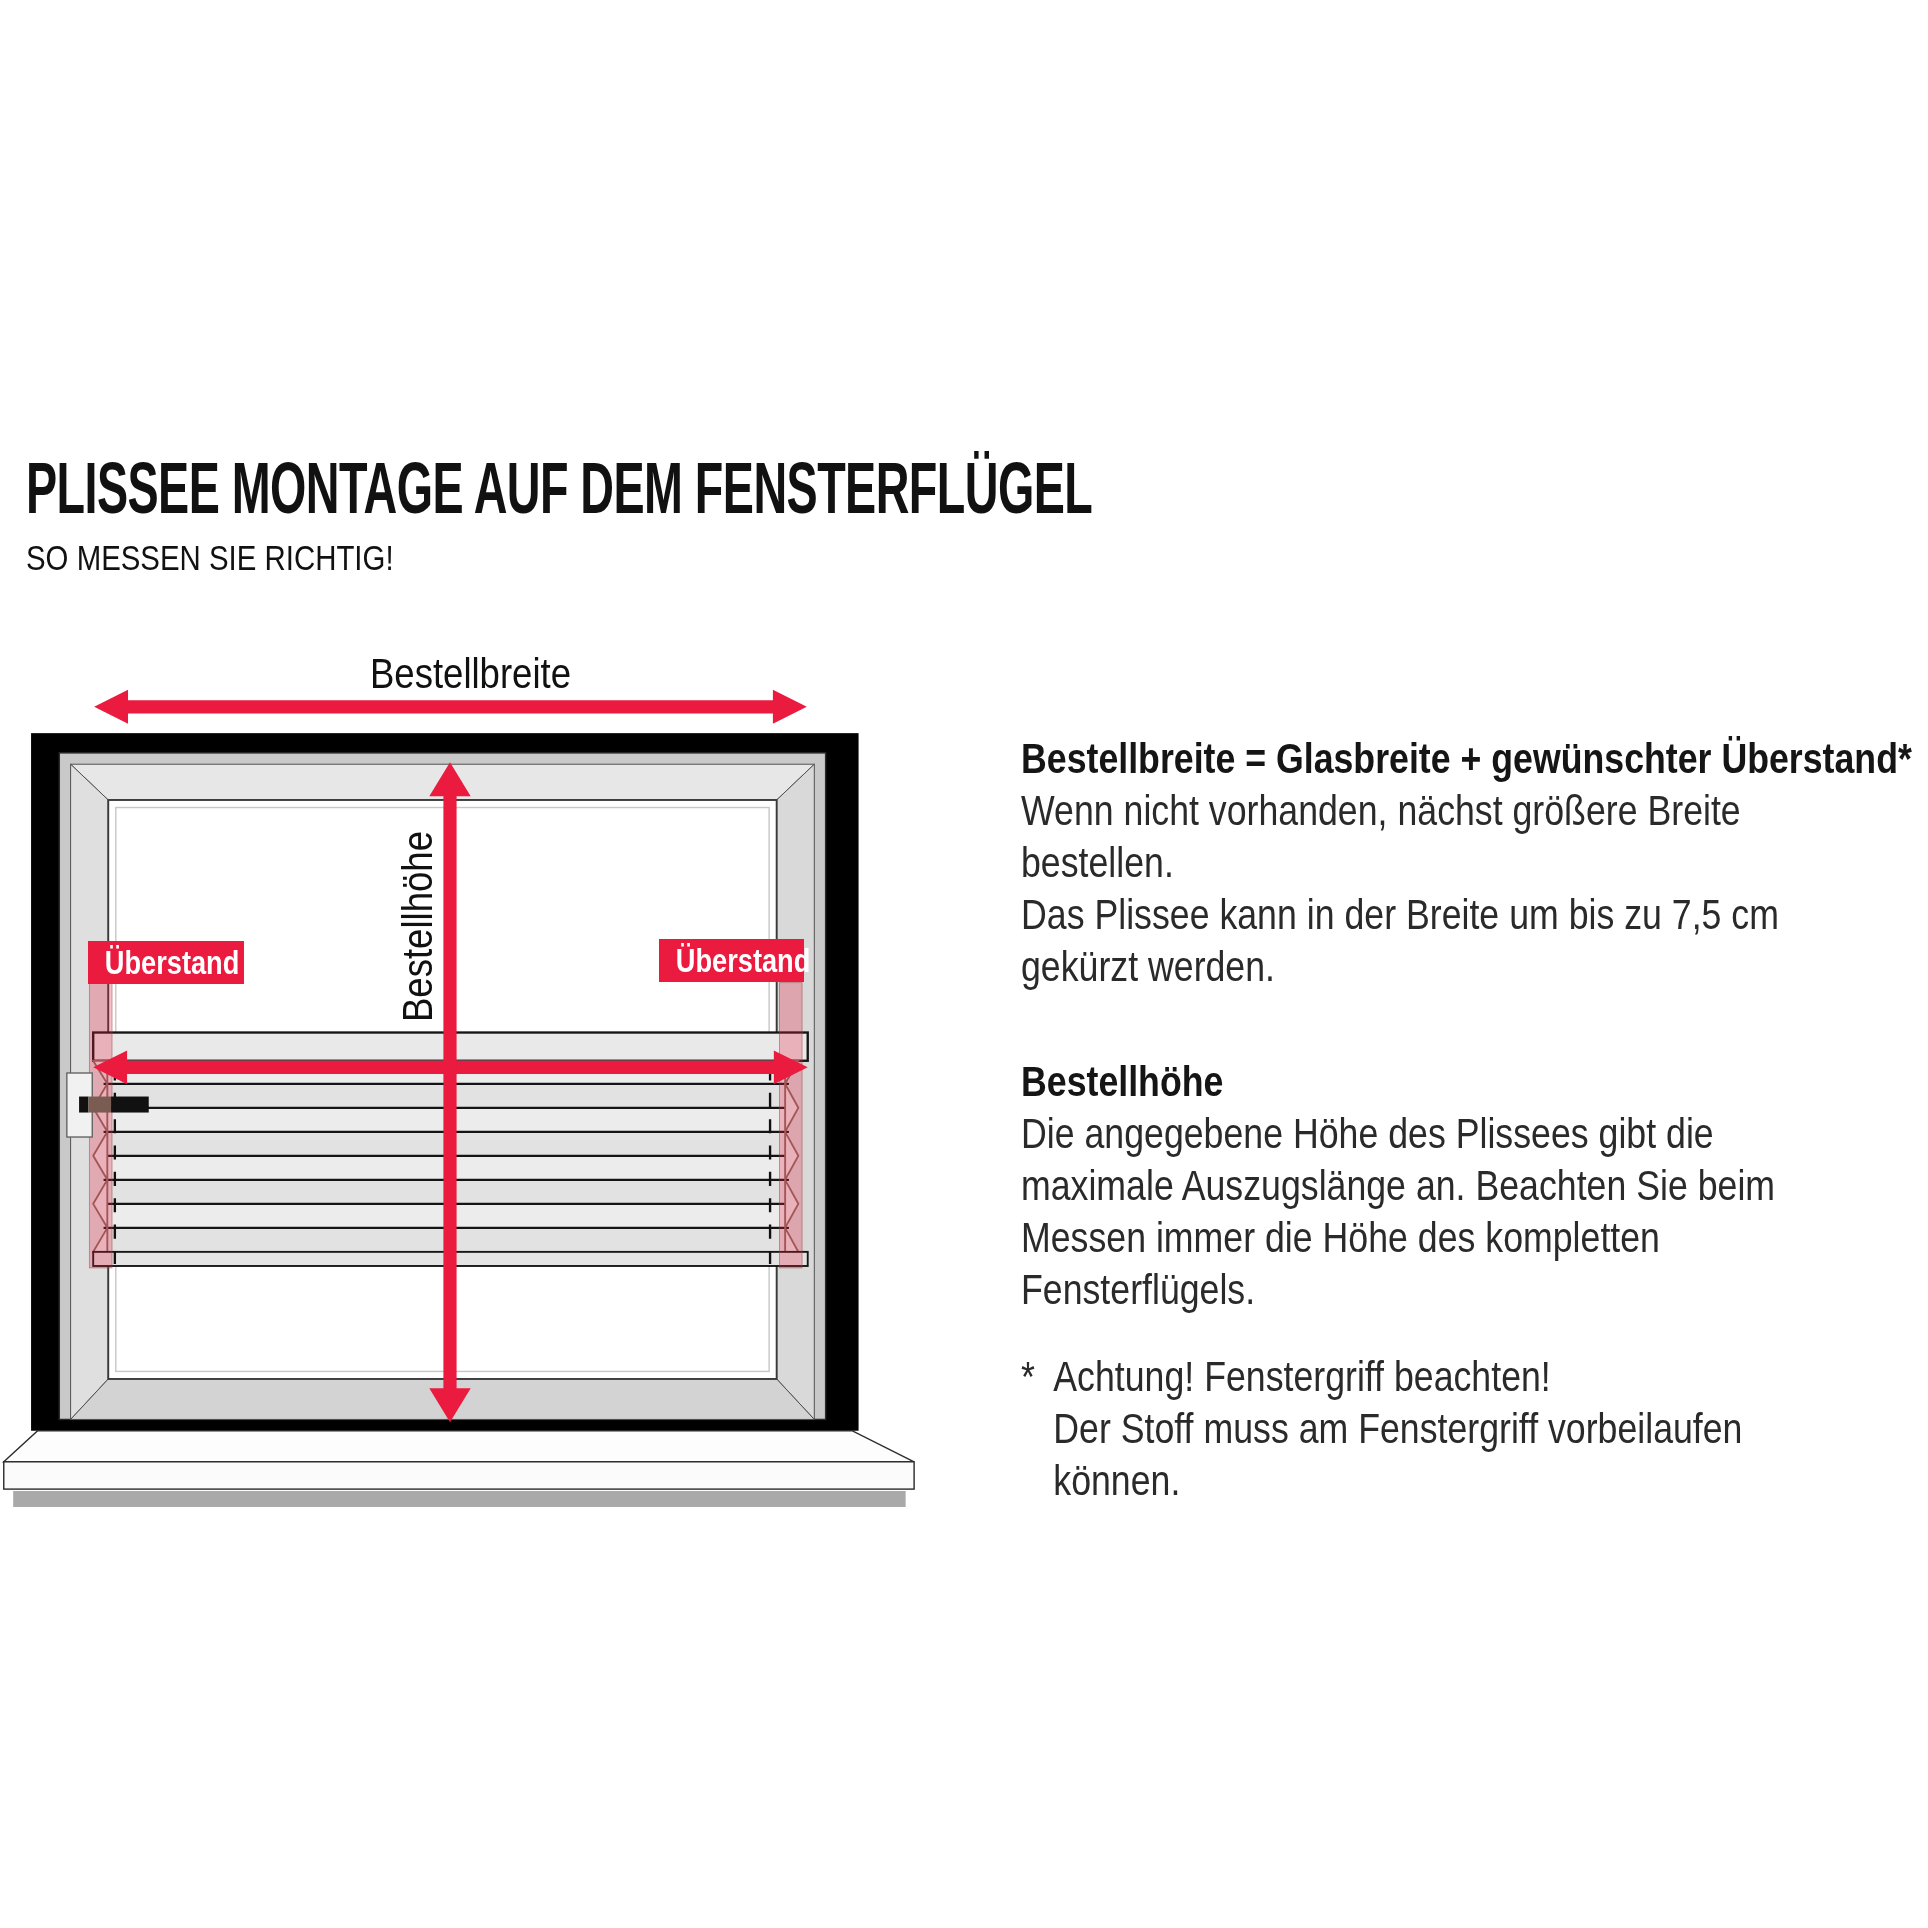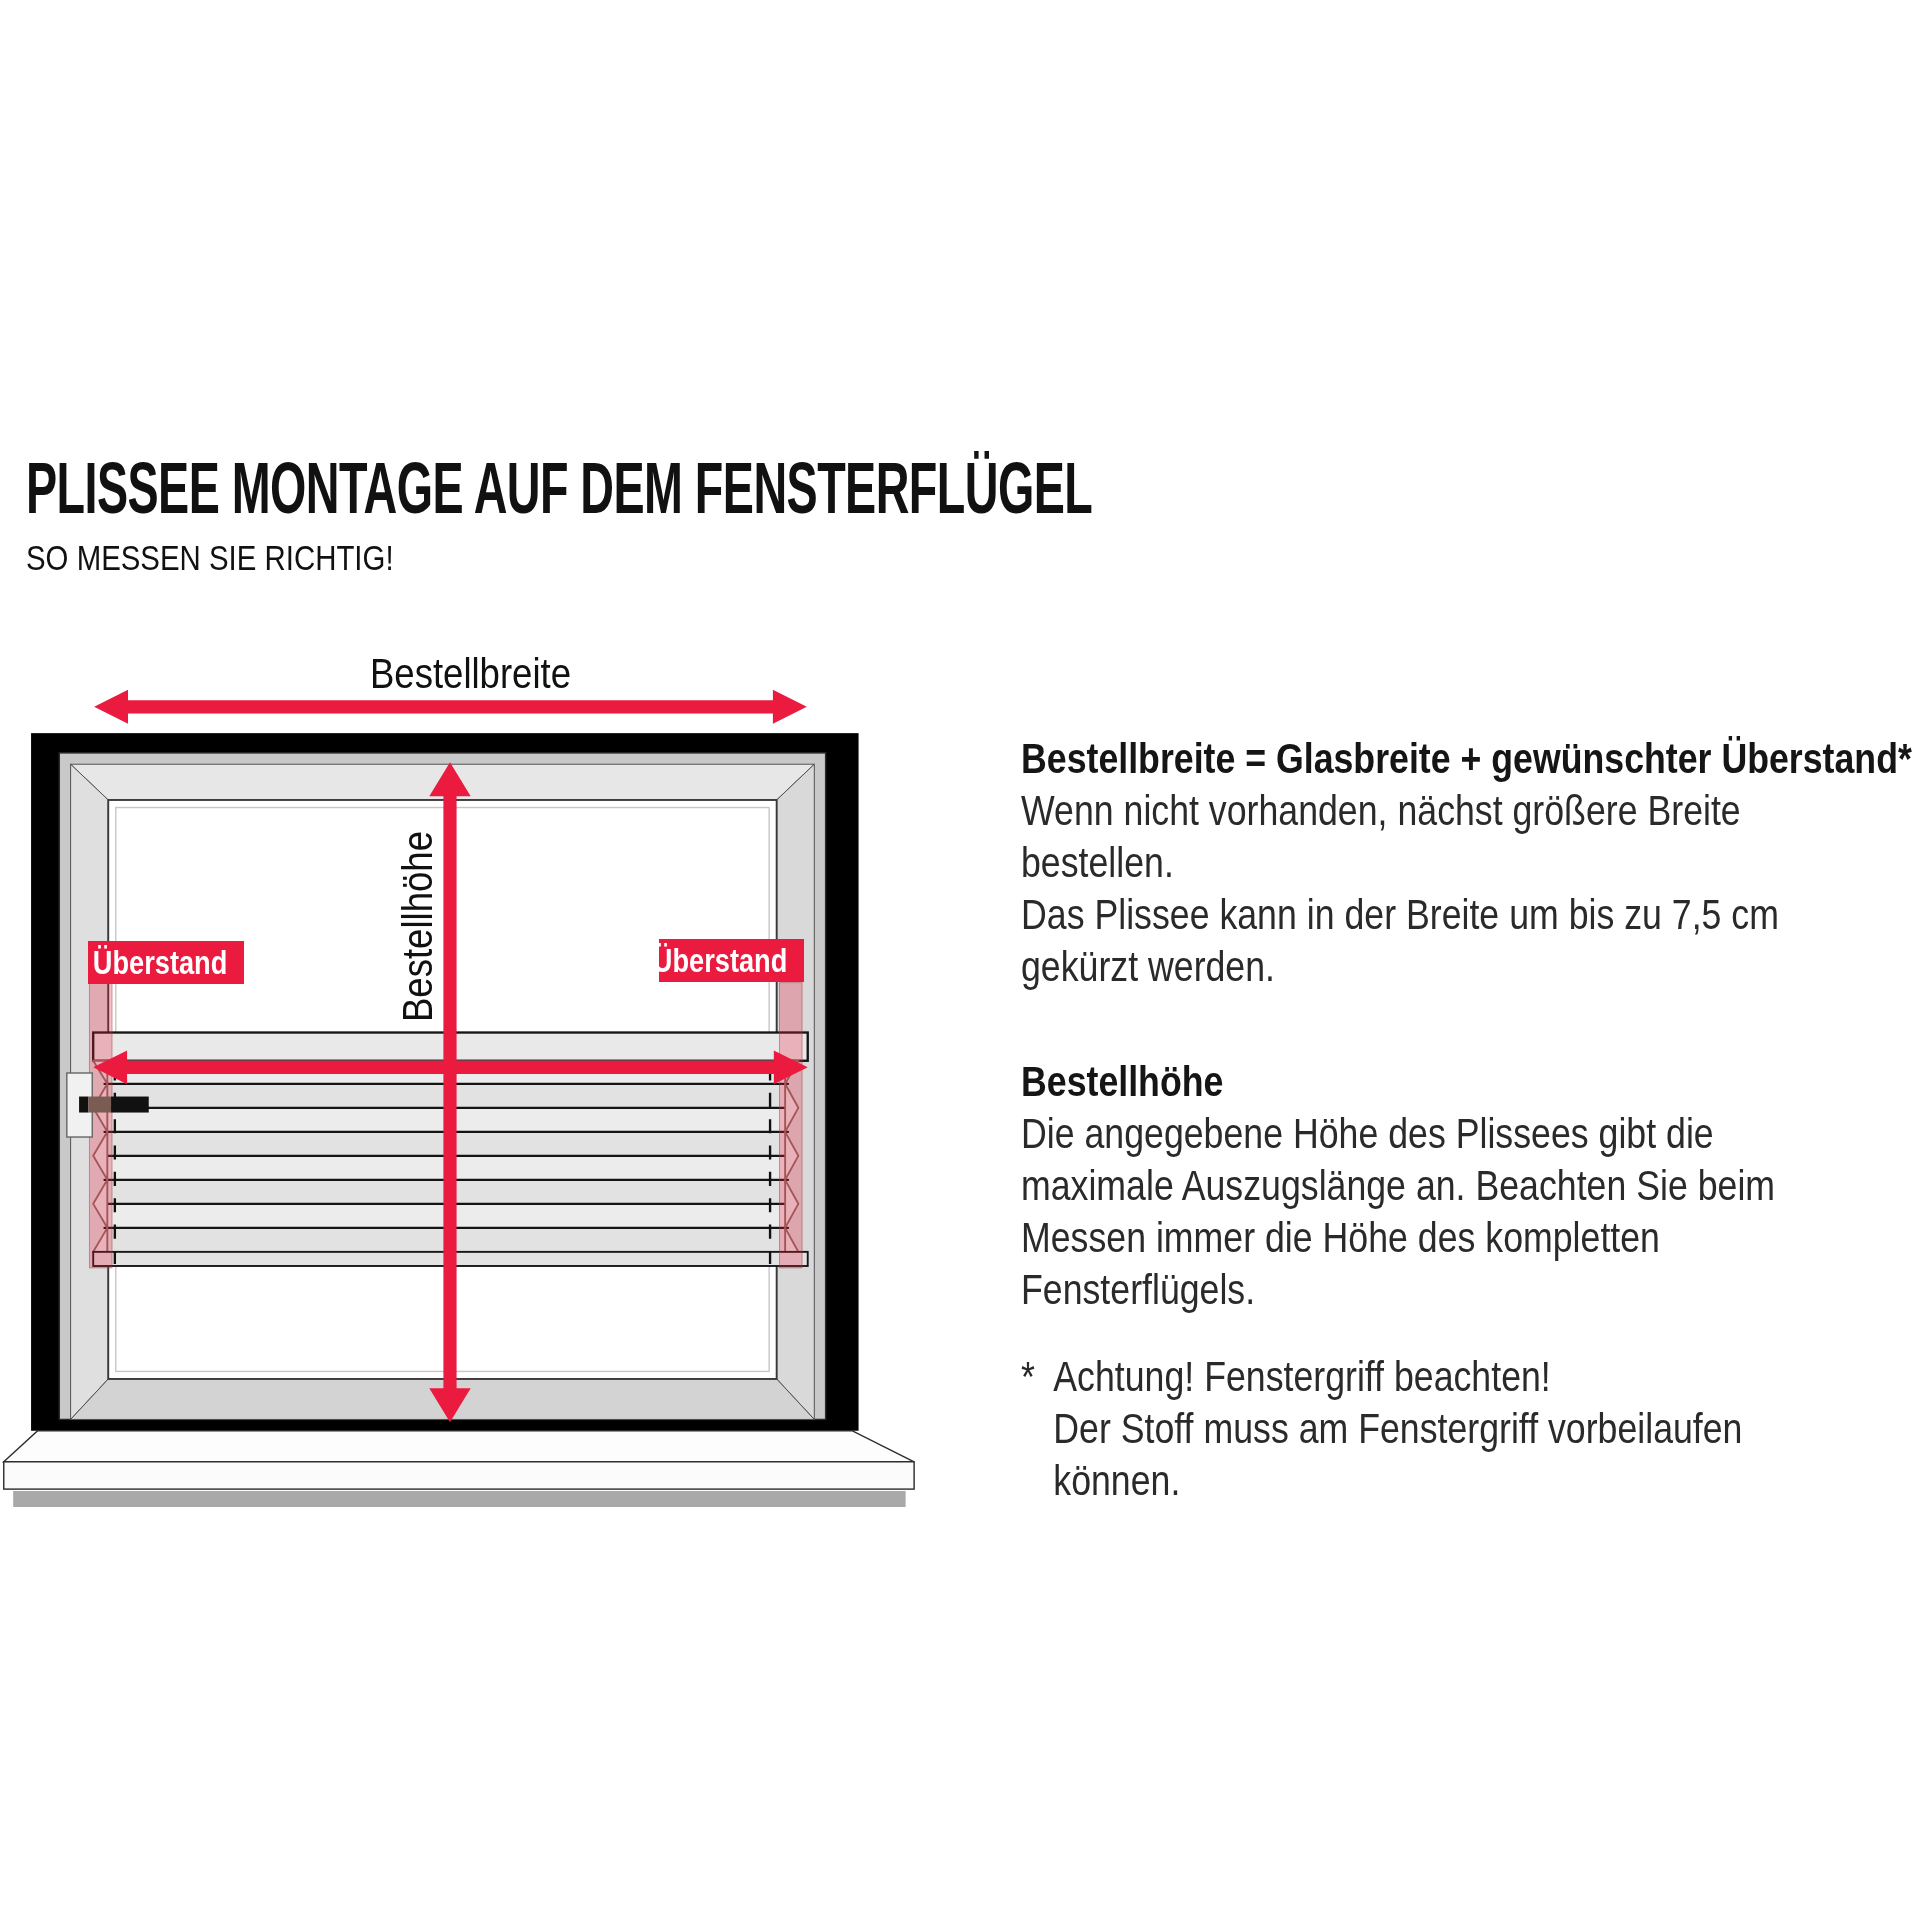--- a/index.html
+++ b/index.html
@@ -14,21 +14,21 @@
 
   
   .diagram-svg{position:absolute;left:0;top:621px;}
   .lbl-bestellbreite{position:absolute;left:282px;top:652px;width:377px;text-align:center;
          font-size:43px;line-height:1;color:#111;white-space:nowrap;
          transform:scaleX(0.85);transform-origin:center;}
   .lbl-bestellhoehe{position:absolute;left:295px;top:902px;width:245px;height:49px;
          display:flex;align-items:center;justify-content:center;font-size:43px;color:#111;
          white-space:nowrap;transform:rotate(-90deg) scaleX(0.85);}
   .overhang{position:absolute;background:#ea1b3f;color:#fff;font-weight:bold;font-size:34px;
-         height:43px;display:flex;align-items:center;justify-content:flex-end;}
+         height:43px;display:flex;align-items:center;justify-content:flex-start;}
   .overhang span{transform:scaleX(0.8);white-space:nowrap;}
   .overhang.left{left:88px;top:941px;width:156px;}
   .overhang.right{left:659px;top:939px;width:145px;}
 
   
   .info{position:absolute;left:1021px;top:733px;width:1130px;}
   .line{font-size:42px;line-height:52px;color:#2a2a2a;white-space:nowrap;
         transform:scaleX(0.85);transform-origin:0 0;}
   .line.bold{font-weight:bold;color:#151515;}
   .gap1{margin-top:63px;}

